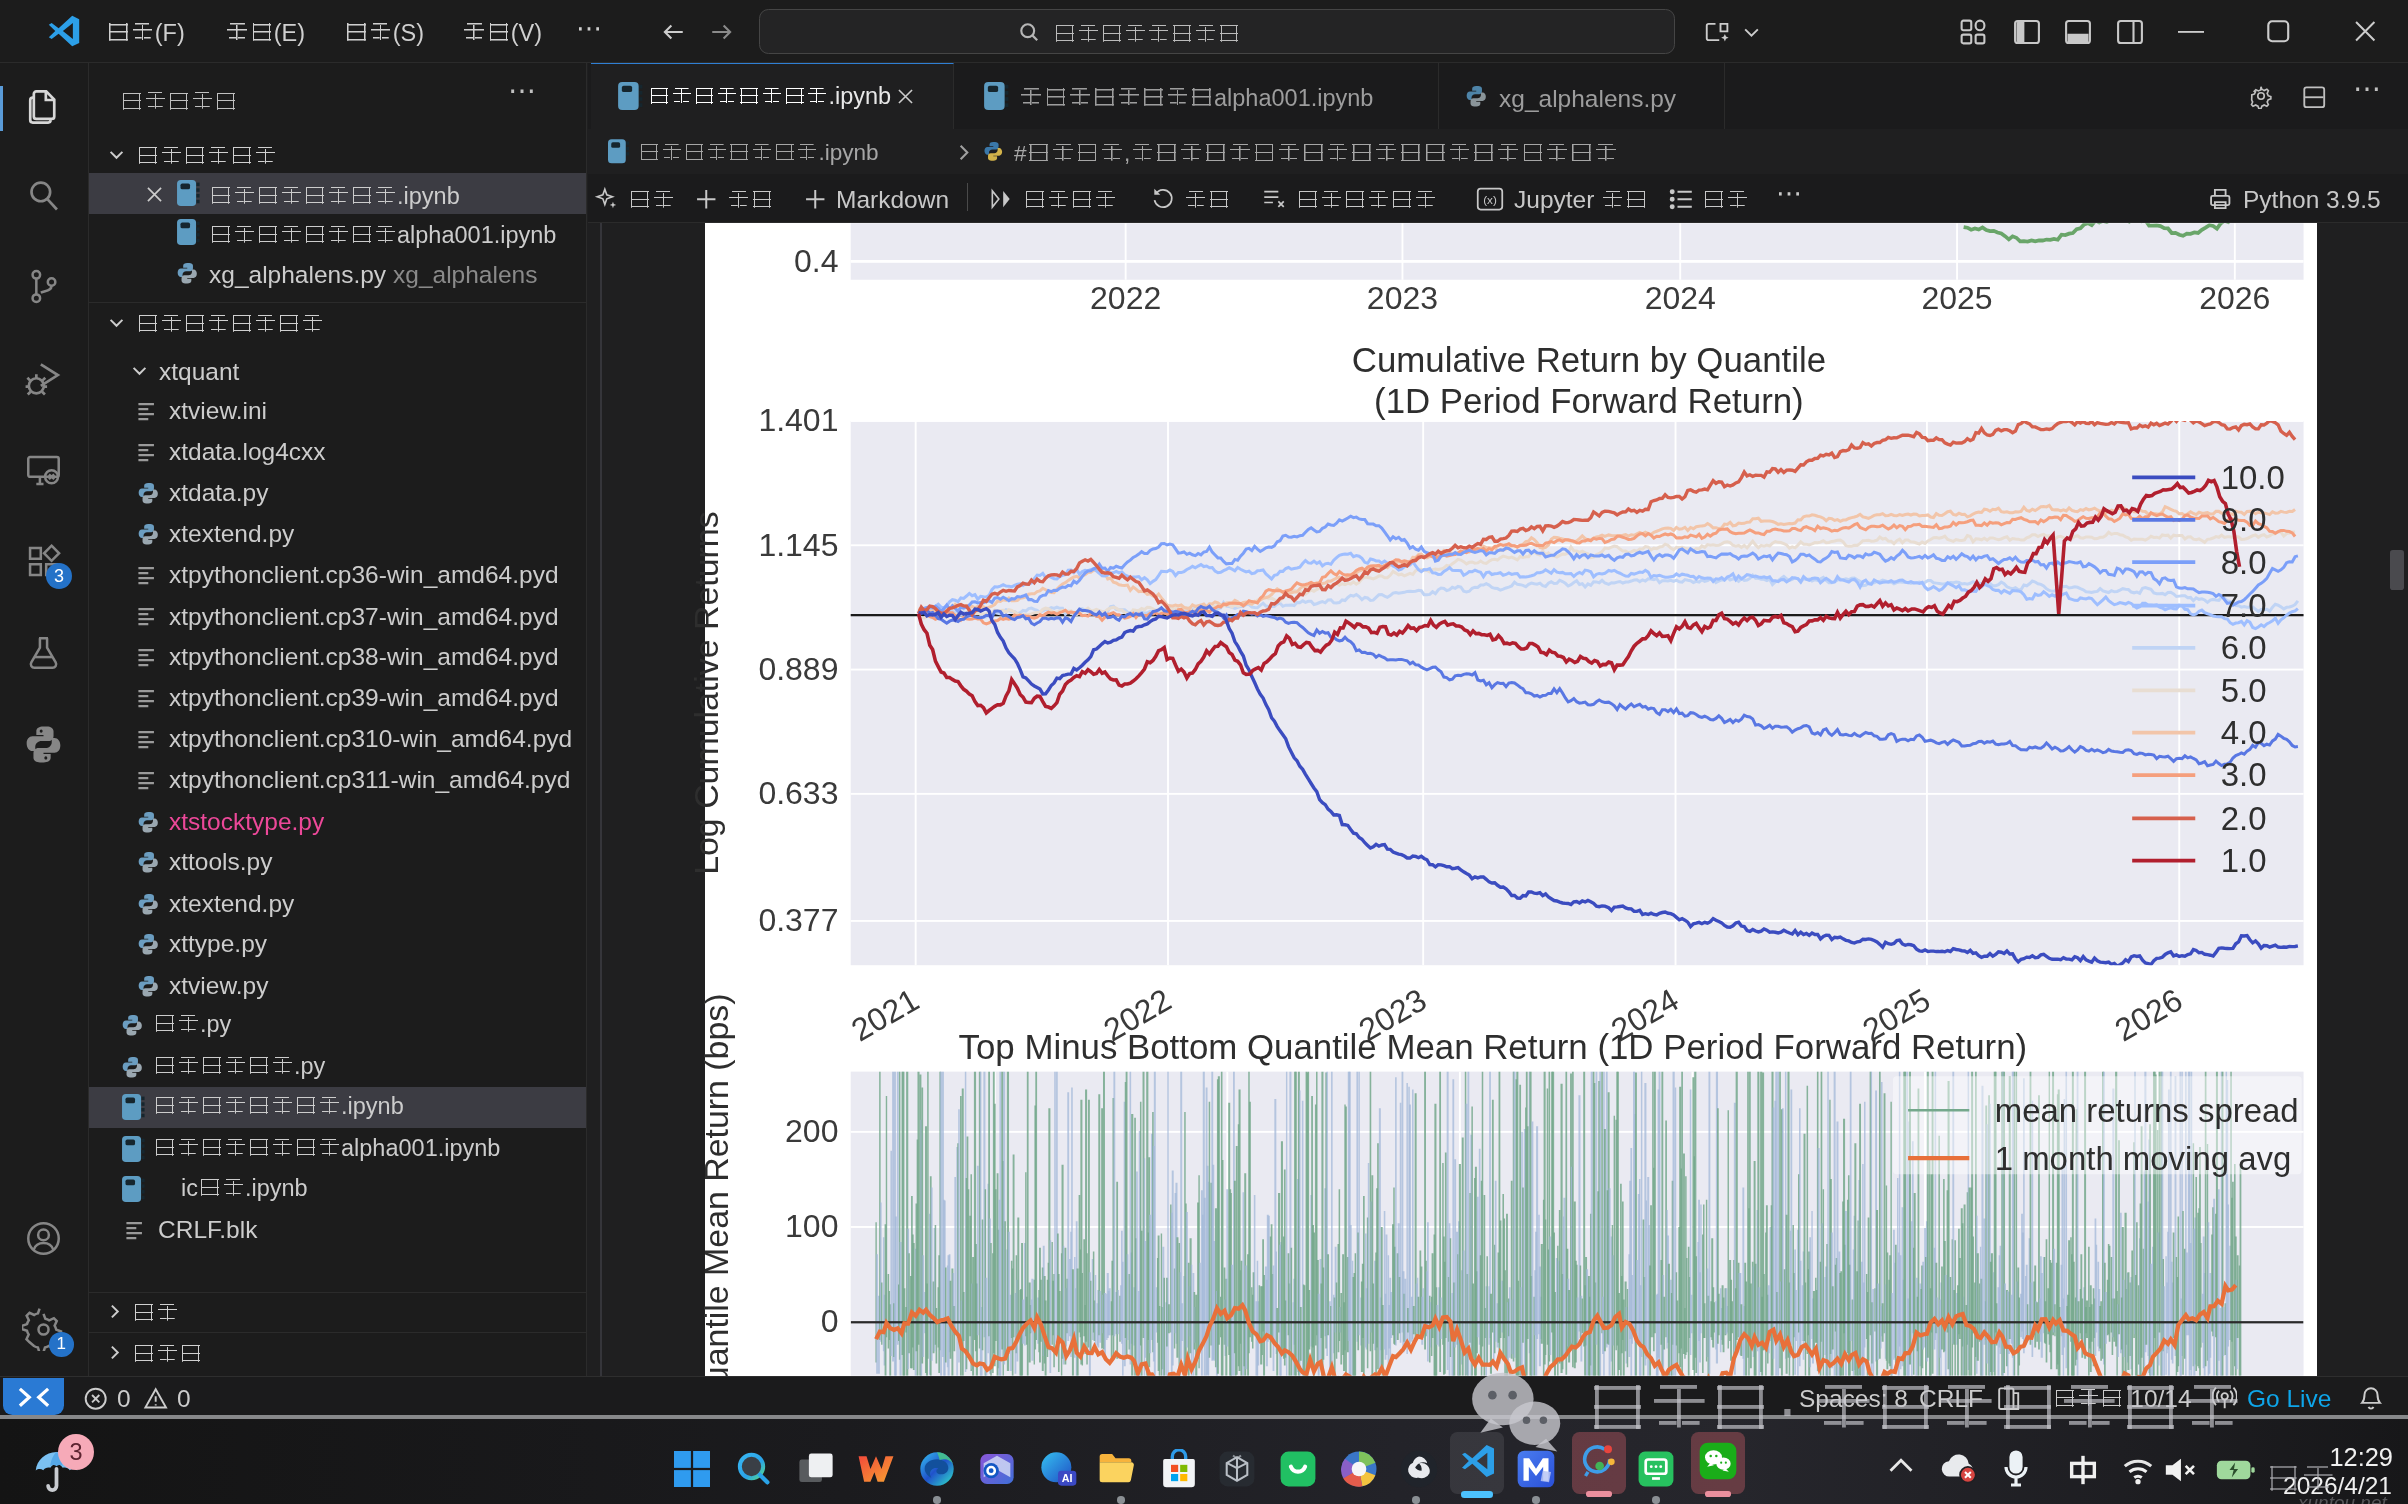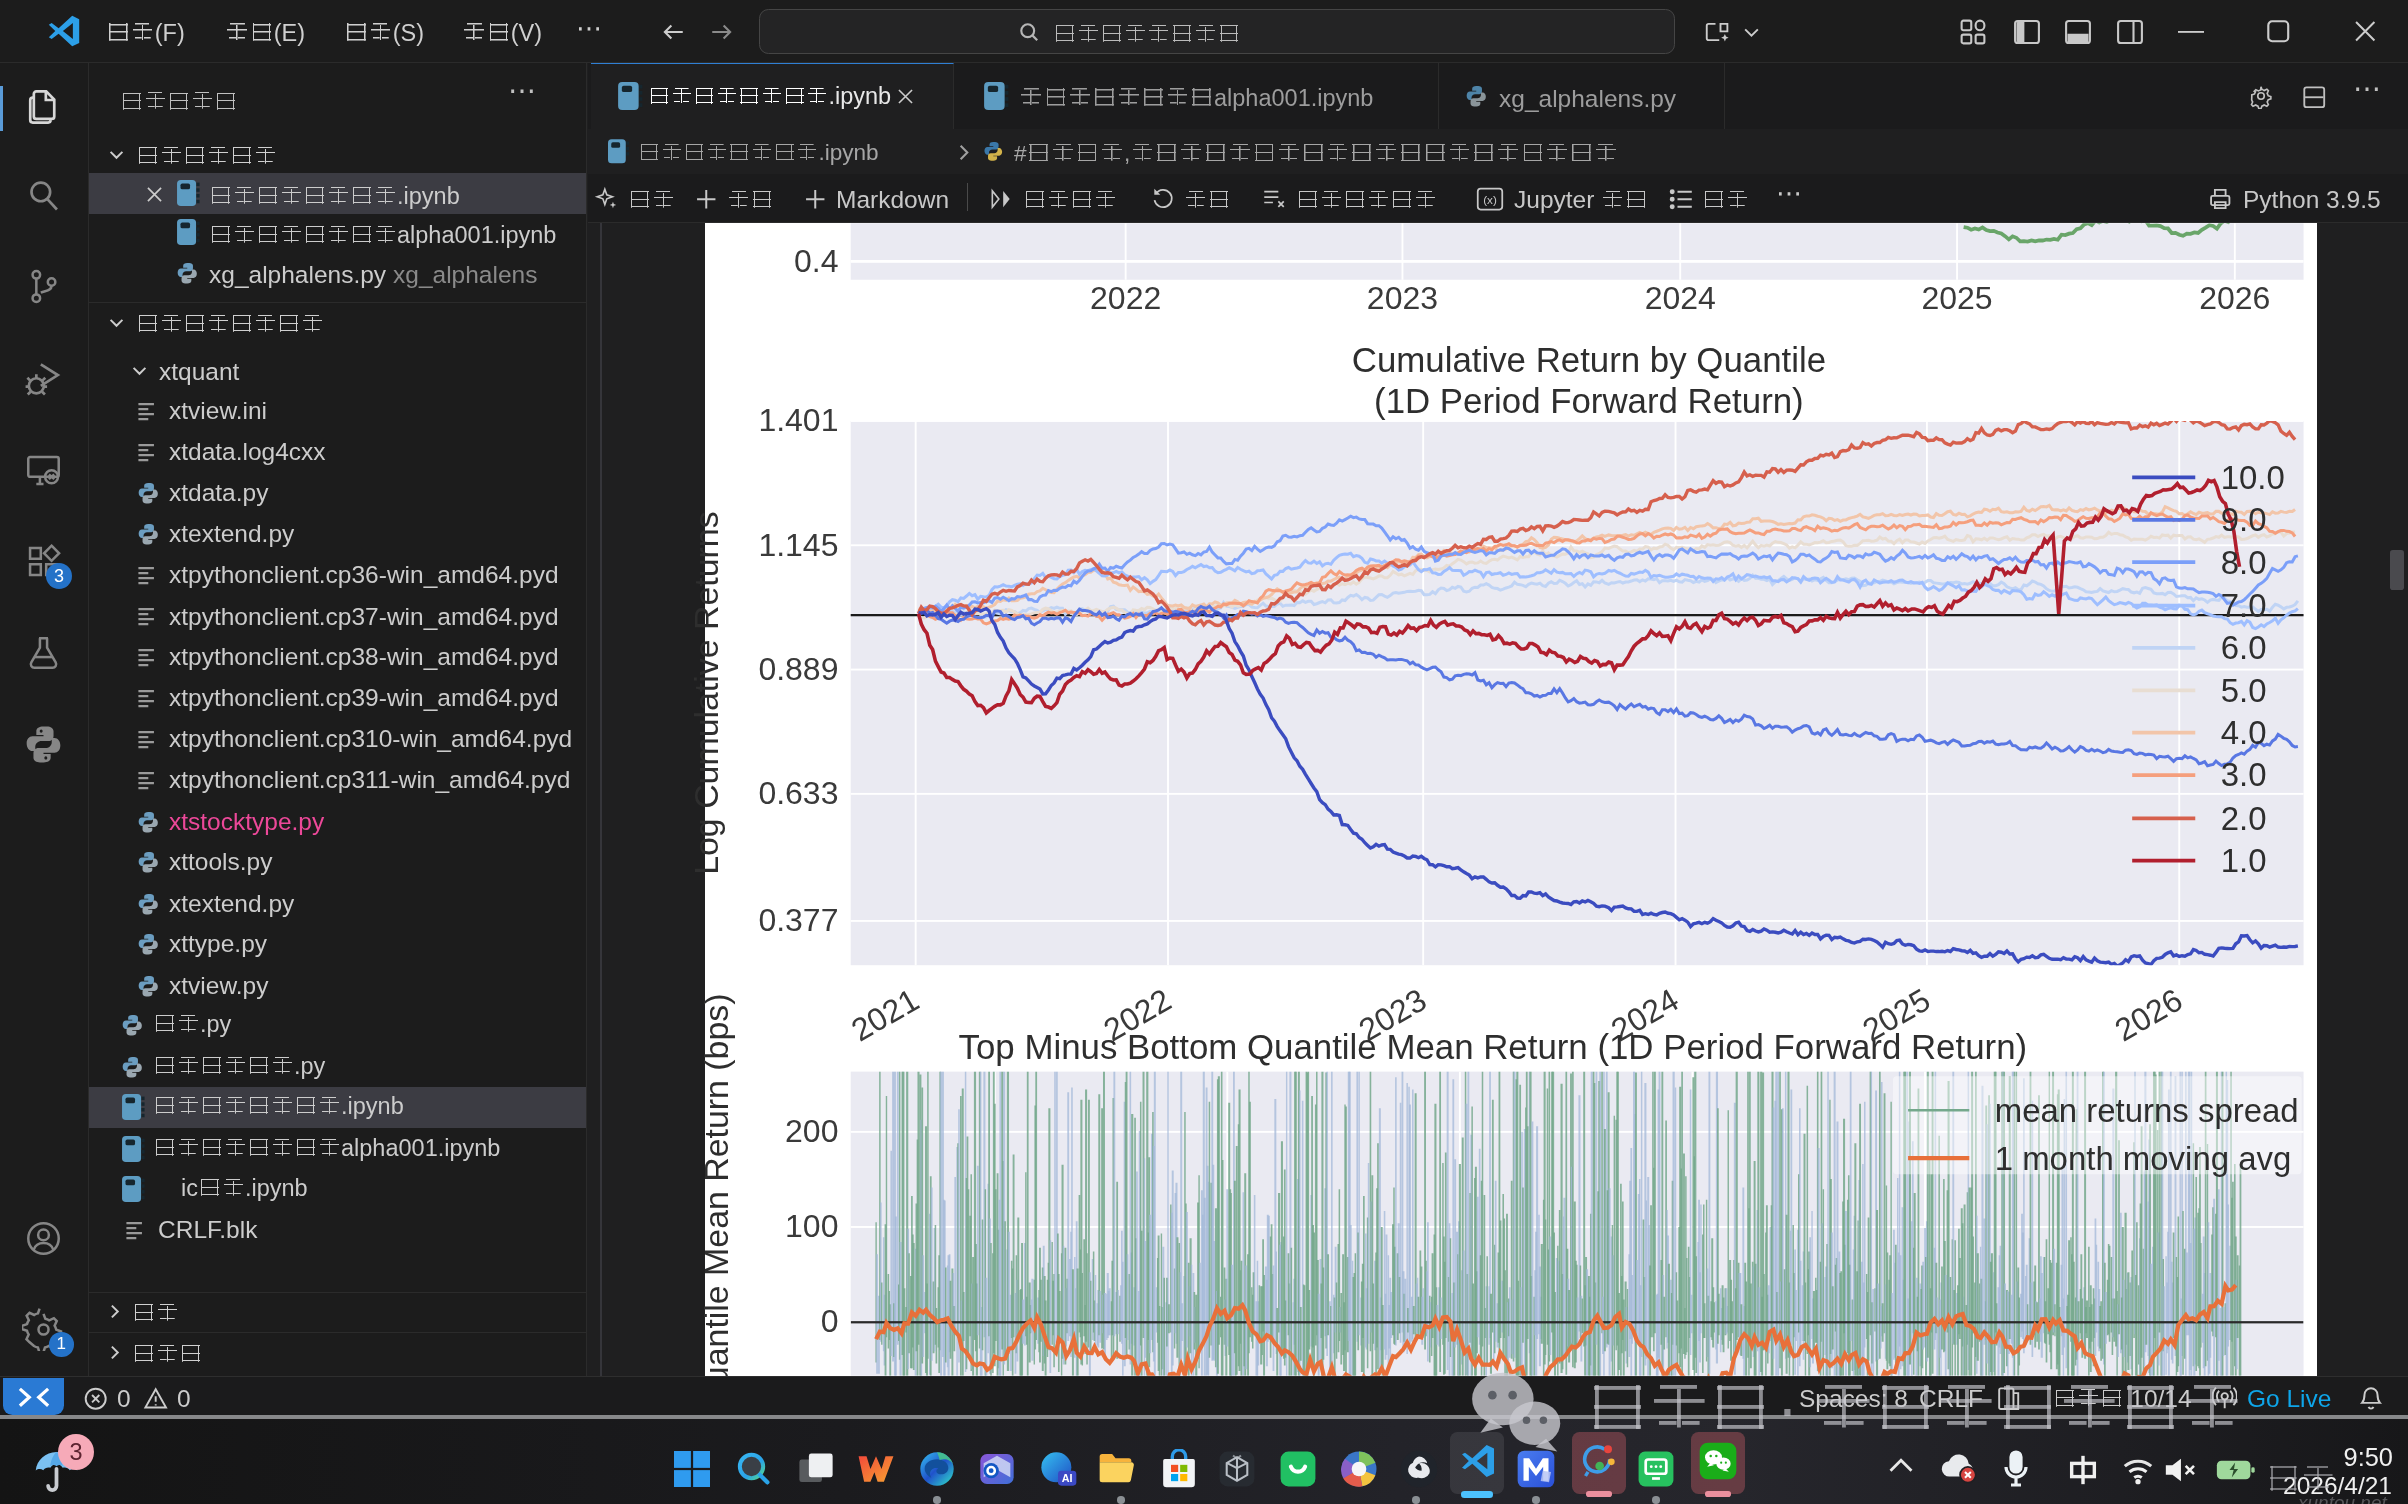--- a/index.html
+++ b/index.html
@@ -1983,21 +1983,21 @@
     </svg>
  <svg class="ab" style="left:2162px;top:34px" width="36" height="34" viewBox="0 0 19 18">
       <path fill="#f0f0f0" d="M2 6.5h3.5L10 3v12L5.5 11.5H2z"></path>
       <path stroke="#f0f0f0" stroke-width="1.4" d="m12.5 6.8 4.4 4.4M16.9 6.8l-4.4 4.4"></path>
     </svg>
  <svg class="ab" style="left:2215px;top:34px" width="41" height="34" viewBox="0 0 22 18">
       <rect x="1" y="4" width="18" height="10" rx="2.5" fill="#9fd89c"></rect>
       <rect x="19.5" y="7.5" width="1.8" height="3" rx=".8" fill="#9fd89c"></rect>
       <path fill="#2b4f2d" d="m10.8 5-3 4h2.2l-1 4 3.4-4.6h-2.2z"></path>
     </svg>
- <span class="ab" style="left:2321px;top:23.5px;width:72px;text-align:right;font-size:25.4px;color:#f0f0f0">9:50</span>
+ <span class="ab" style="left:2321px;top:23.5px;width:72px;text-align:right;font-size:25.4px;color:#f0f0f0">12:29</span>
  <span class="ab" style="left:2267px;top:53px;width:125px;text-align:right;font-size:24.5px;color:#f0f0f0">2026/4/21</span>
 </div>
 
 <div class="ab" style="left:1465px;top:1363px;width:942px;height:104px;color:rgba(200,200,206,.66)">
  <svg class="ab" style="left:0;top:3.8px" width="102" height="90" viewBox="0 0 27 24">
       <g fill="rgba(200,200,206,.8)">
         <ellipse cx="10" cy="8.5" rx="8.2" ry="7"></ellipse>
         <path d="m4 17.5 2.8-3.8 3.2 2.4z"></path>
         <ellipse cx="18.5" cy="15" rx="6.8" ry="5.8"></ellipse>
         <path d="m24.5 22.5-3-3.4-2.8 2.2z"></path>

